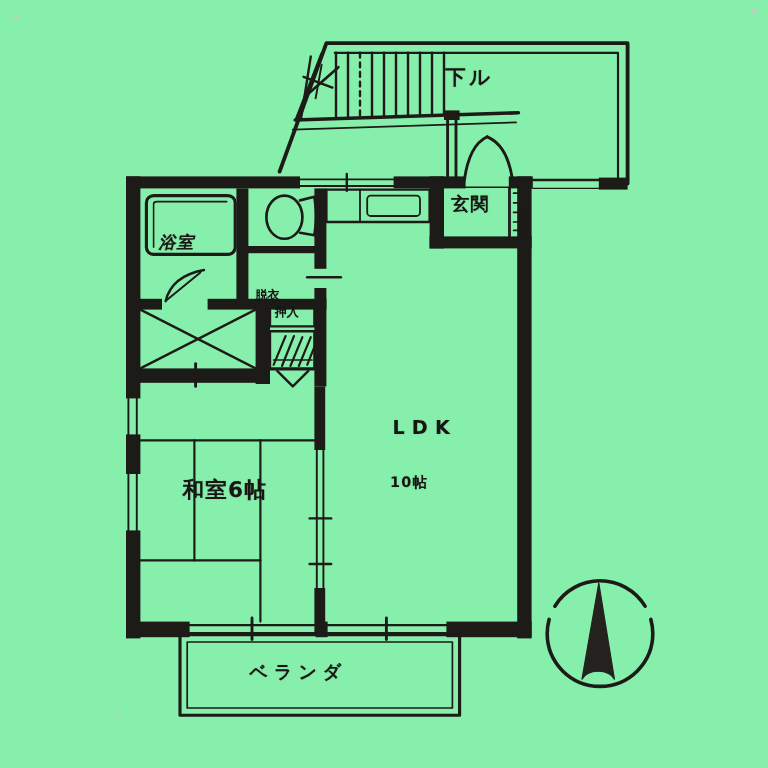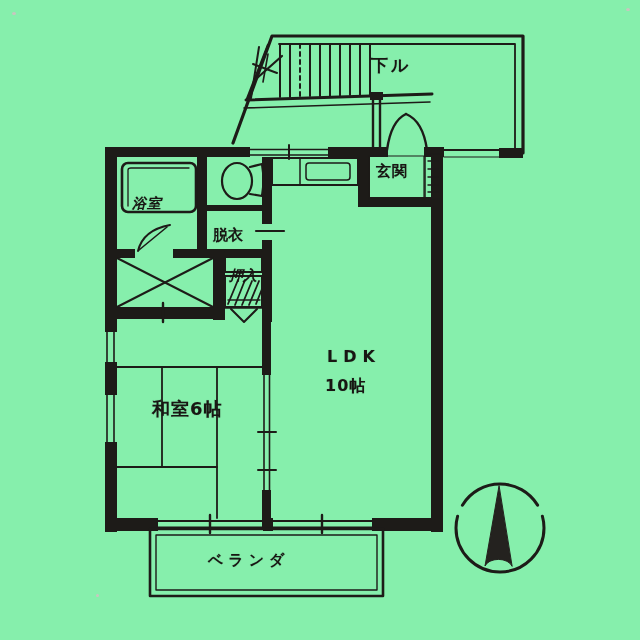--- a/index.html
+++ b/index.html
@@ -4,24 +4,24 @@
 <style>
   html,body{margin:0;padding:0;}
   body{width:640px;height:640px;background:#f6f5f1;font-family:"DejaVu Sans",sans-serif;}
   .canvas{position:relative;width:640px;height:640px;background:#86efac;overflow:hidden;}
   .canvas svg{position:absolute;left:0;top:0;}
   .lbl{position:absolute;color:#181613;font-weight:700;white-space:nowrap;line-height:1;
        text-shadow:0 0 1px rgba(20,18,15,.25);}
   .lbl-shimoru{left:371px;top:57px;font-size:17px;letter-spacing:3px;}
   .lbl-genkan{left:376px;top:164px;font-size:15px;letter-spacing:1px;font-family:Liberation Serif, serif;}
   .lbl-bath{left:132px;top:196px;font-size:14px;letter-spacing:1px;font-style:italic;}
-  .lbl-datsui{left:213px;top:228px;font-size:15px;}
-  .lbl-oshiire{left:229px;top:268px;font-size:14px;letter-spacing:0;font-style:italic;}
+  .lbl-datsui{left:213px;top:242px;font-size:10px;}
+  .lbl-oshiire{left:229px;top:256px;font-size:10px;letter-spacing:0;}
   .lbl-ldk{left:327px;top:349px;font-size:16px;letter-spacing:6px;}
-  .lbl-ldk-size{left:325px;top:378px;font-size:16px;letter-spacing:1px;}
+  .lbl-ldk-size{left:325px;top:396px;font-size:12px;letter-spacing:1px;}
   .lbl-washitsu{left:152px;top:400px;font-size:18px;letter-spacing:1px;}
   .lbl-veranda{left:208px;top:553px;font-size:15px;letter-spacing:5px;}
   .speck{position:absolute;background:#c9c6bf;border-radius:50%;}
 </style>
 </head>
 <body>
 
 <div class="canvas">
 
   <svg width="640" height="640" viewBox="0 0 640 640">

